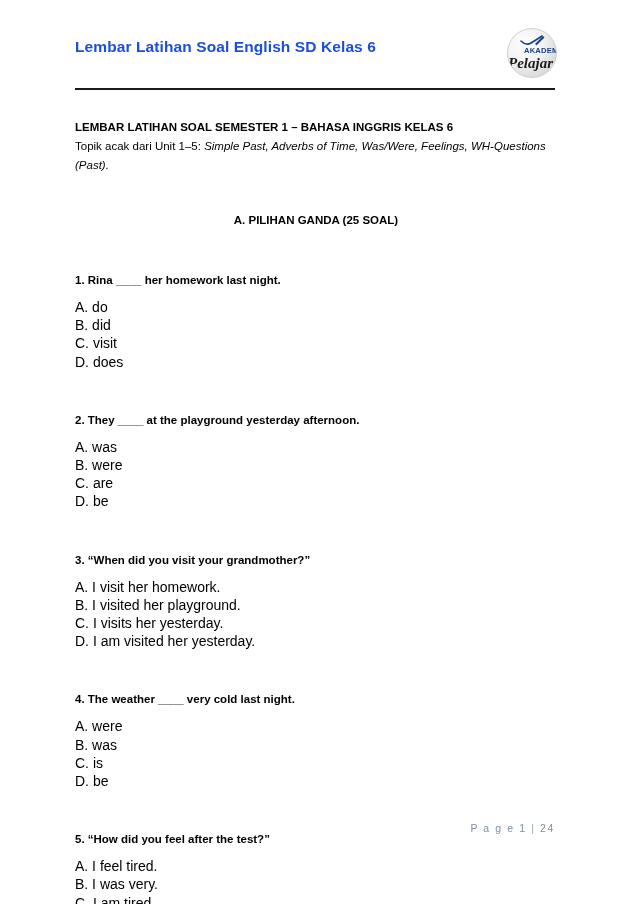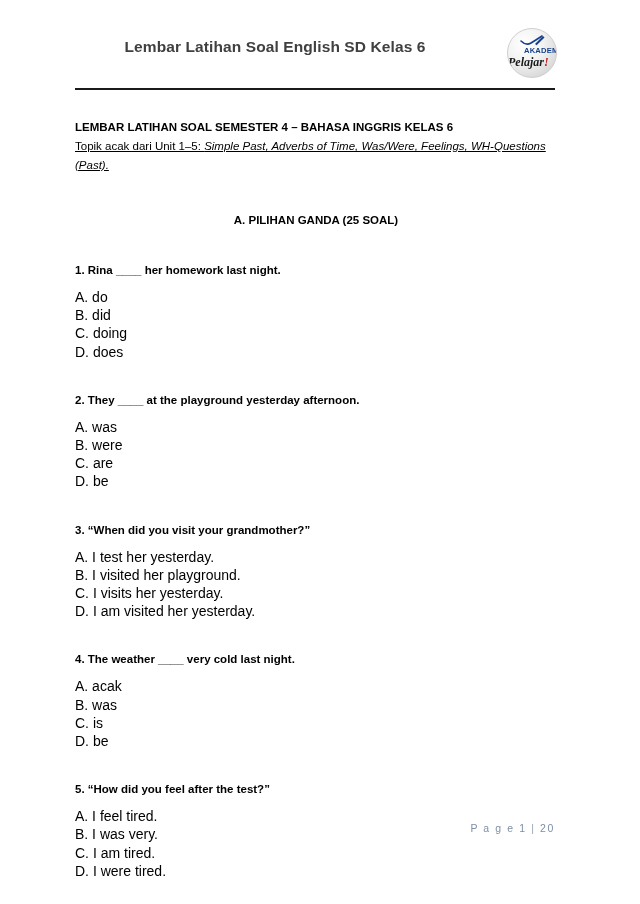--- a/index.html
+++ b/index.html
@@ -28,24 +28,24 @@
     left: 75px;
     top: 28px;
     width: 480px;
     height: 58px;
   }
   .header-title {
     position: absolute;
     left: 0;
     top: 10px;
     width: 400px;
-    text-align: center;
+    text-align: left;
     font-size: 15.5px;
     font-weight: 600;
-    color: #404040;
+    color: #1d4ed8;
     letter-spacing: 0.1px;
     white-space: nowrap;
   }
   .logo {
     position: absolute;
     right: -2px;
     top: 0;
     width: 48px;
     height: 48px;
     border-radius: 50%;
@@ -74,21 +74,21 @@
     padding-left: 16px;
   }
   .logo-pelajar {
     position: absolute;
     left: 0;
     right: 0;
     top: 26px;
     text-align: left;
     font-family: "Liberation Serif", serif;
     font-style: italic;
-    font-size: 12px;
+    font-size: 15px;
     font-weight: 700;
     color: #1a1a1a;
   }
   .logo-pelajar .exclaim { color: #c0252a; }
 
   .header-rule {
     position: absolute;
     left: 75px;
     top: 88px;
     width: 480px;
@@ -108,41 +108,40 @@
     font-size: 11.5px;
     font-weight: bold;
     line-height: 19px;
     margin: 0;
   }
   .doc-subtitle {
     font-size: 11.5px;
     line-height: 19px;
     margin: 0;
     max-width: 478px;
-    text-decoration: underline;
   }
   .doc-subtitle em { font-style: italic; }
 
   .section-heading {
     font-size: 11.5px;
     font-weight: bold;
     line-height: 19px;
     margin: 0;
     padding-top: 36px;
     text-align: center;
   }
 
   .question-block { padding-top: 26px; }
   .question-block.first { padding-top: 27px; }
 
   .question-text {
     font-size: 11.5px;
     font-weight: bold;
     line-height: 19px;
-    margin: 4px 0 8px 0;
+    margin: 14px 0 8px 0;
   }
   .option {
     font-size: 14px;
     line-height: 18.2px;
     margin: 0;
   }
 
   
   .footer {
     position: absolute;
@@ -175,70 +174,70 @@
       <div class="logo-pelajar">
         <span>Pelajar</span><span class="exclaim">!</span>
       </div>
     </div>
   </div>
 
   <div class="header-rule"></div>
 
   <div class="content">
 
-    <p class="doc-title">LEMBAR LATIHAN SOAL SEMESTER 4 – BAHASA INGGRIS KELAS 6</p>
+    <p class="doc-title">LEMBAR LATIHAN SOAL SEMESTER 1 – BAHASA INGGRIS KELAS 6</p>
 
     <p class="doc-subtitle">
       <span>Topik acak dari Unit 1–5: </span><em>Simple Past, Adverbs of Time, Was/Were, Feelings, WH-Questions (Past).</em>
     </p>
 
     <p class="section-heading">A. PILIHAN GANDA (25 SOAL)</p>
 
     <div class="question-block first">
       <p class="question-text">1. Rina ____ her homework last night.</p>
       <p class="option">A. do</p>
       <p class="option">B. did</p>
-      <p class="option">C. doing</p>
+      <p class="option">C. visit</p>
       <p class="option">D. does</p>
     </div>
 
     <div class="question-block">
       <p class="question-text">2. They ____ at the playground yesterday afternoon.</p>
       <p class="option">A. was</p>
       <p class="option">B. were</p>
       <p class="option">C. are</p>
       <p class="option">D. be</p>
     </div>
 
     <div class="question-block">
       <p class="question-text">3. “When did you visit your grandmother?”</p>
-      <p class="option">A. I test her yesterday.</p>
+      <p class="option">A. I visit her homework.</p>
       <p class="option">B. I visited her playground.</p>
       <p class="option">C. I visits her yesterday.</p>
       <p class="option">D. I am visited her yesterday.</p>
     </div>
 
     <div class="question-block">
       <p class="question-text">4. The weather ____ very cold last night.</p>
-      <p class="option">A. acak</p>
+      <p class="option">A. were</p>
       <p class="option">B. was</p>
       <p class="option">C. is</p>
       <p class="option">D. be</p>
     </div>
 
     <div class="question-block">
       <p class="question-text">5. “How did you feel after the test?”</p>
       <p class="option">A. I feel tired.</p>
       <p class="option">B. I was very.</p>
       <p class="option">C. I am tired.</p>
       <p class="option">D. I were tired.</p>
     </div>
 
   </div>
 
   <div class="footer">
     <span>P a g e</span>
     <span>1</span>
     <span class="sep">|</span>
-    <span>20</span>
+    <span>24</span>
   </div>
 
 </div>
 
 </body></html>

